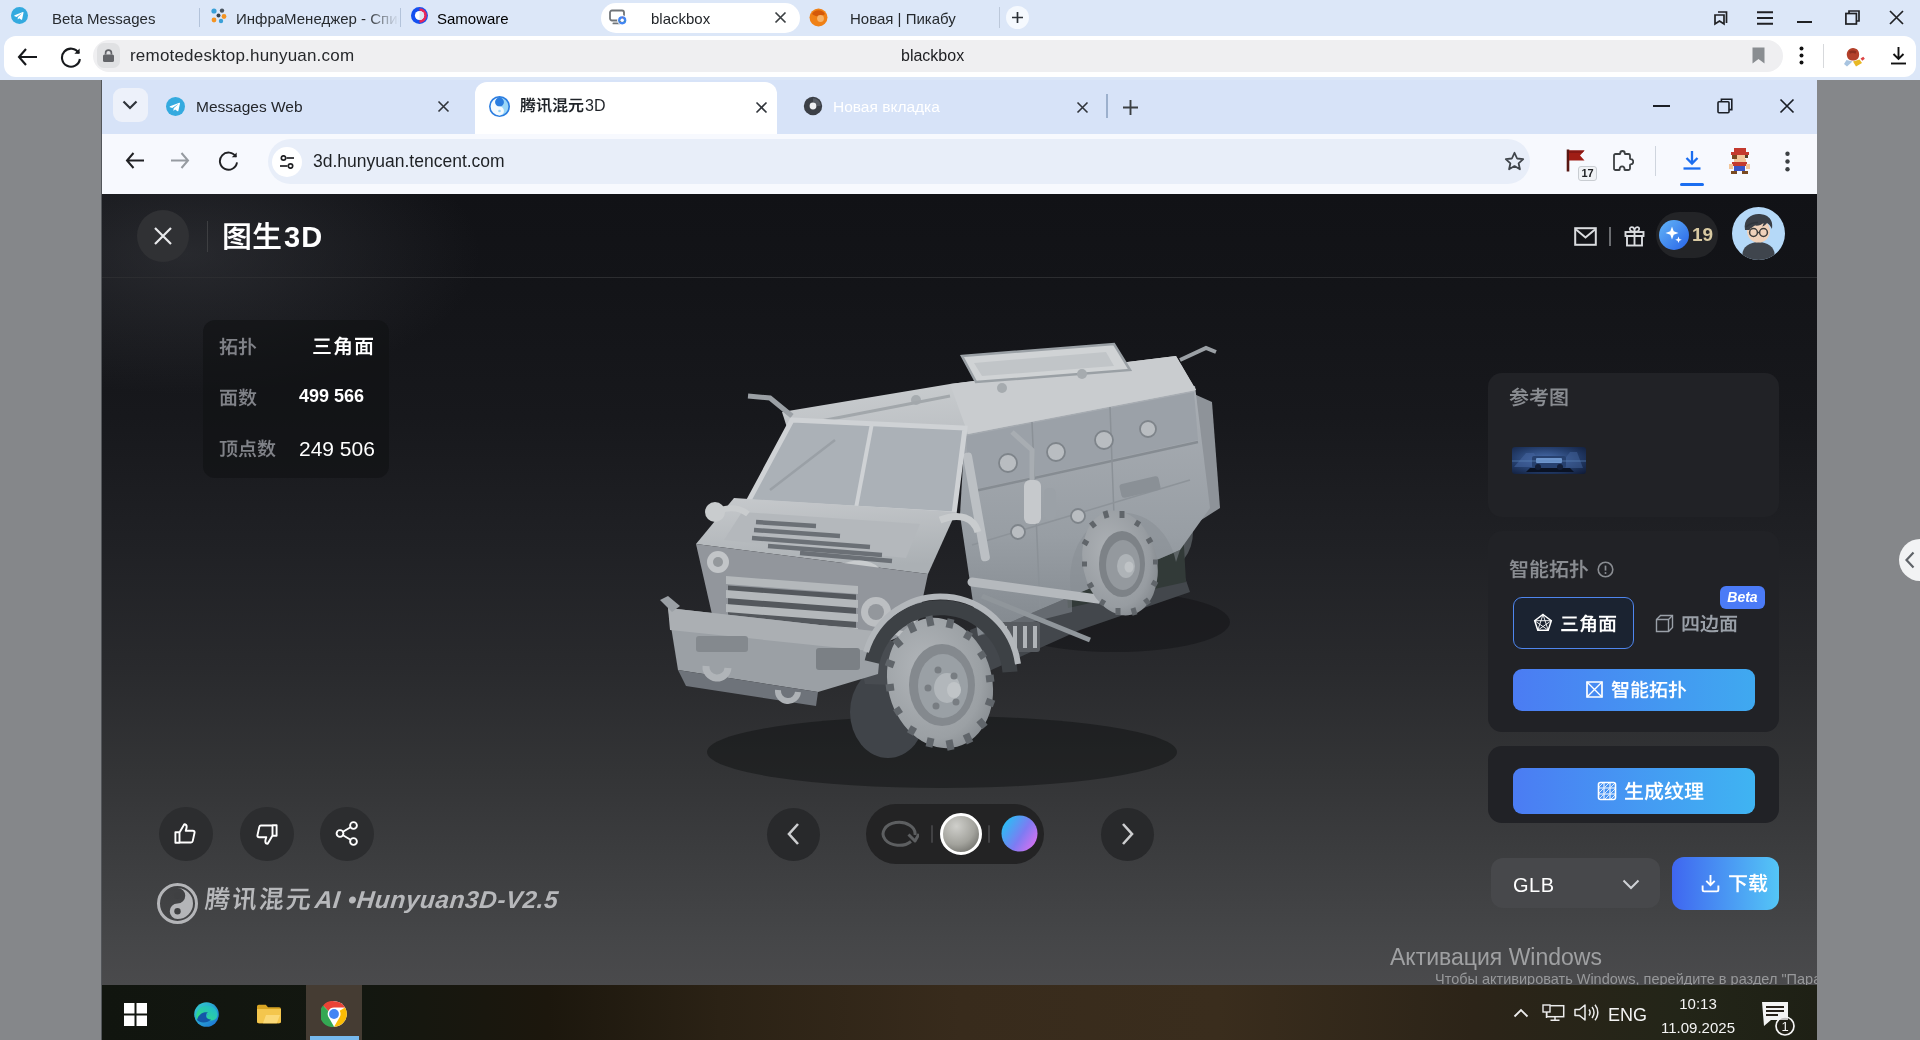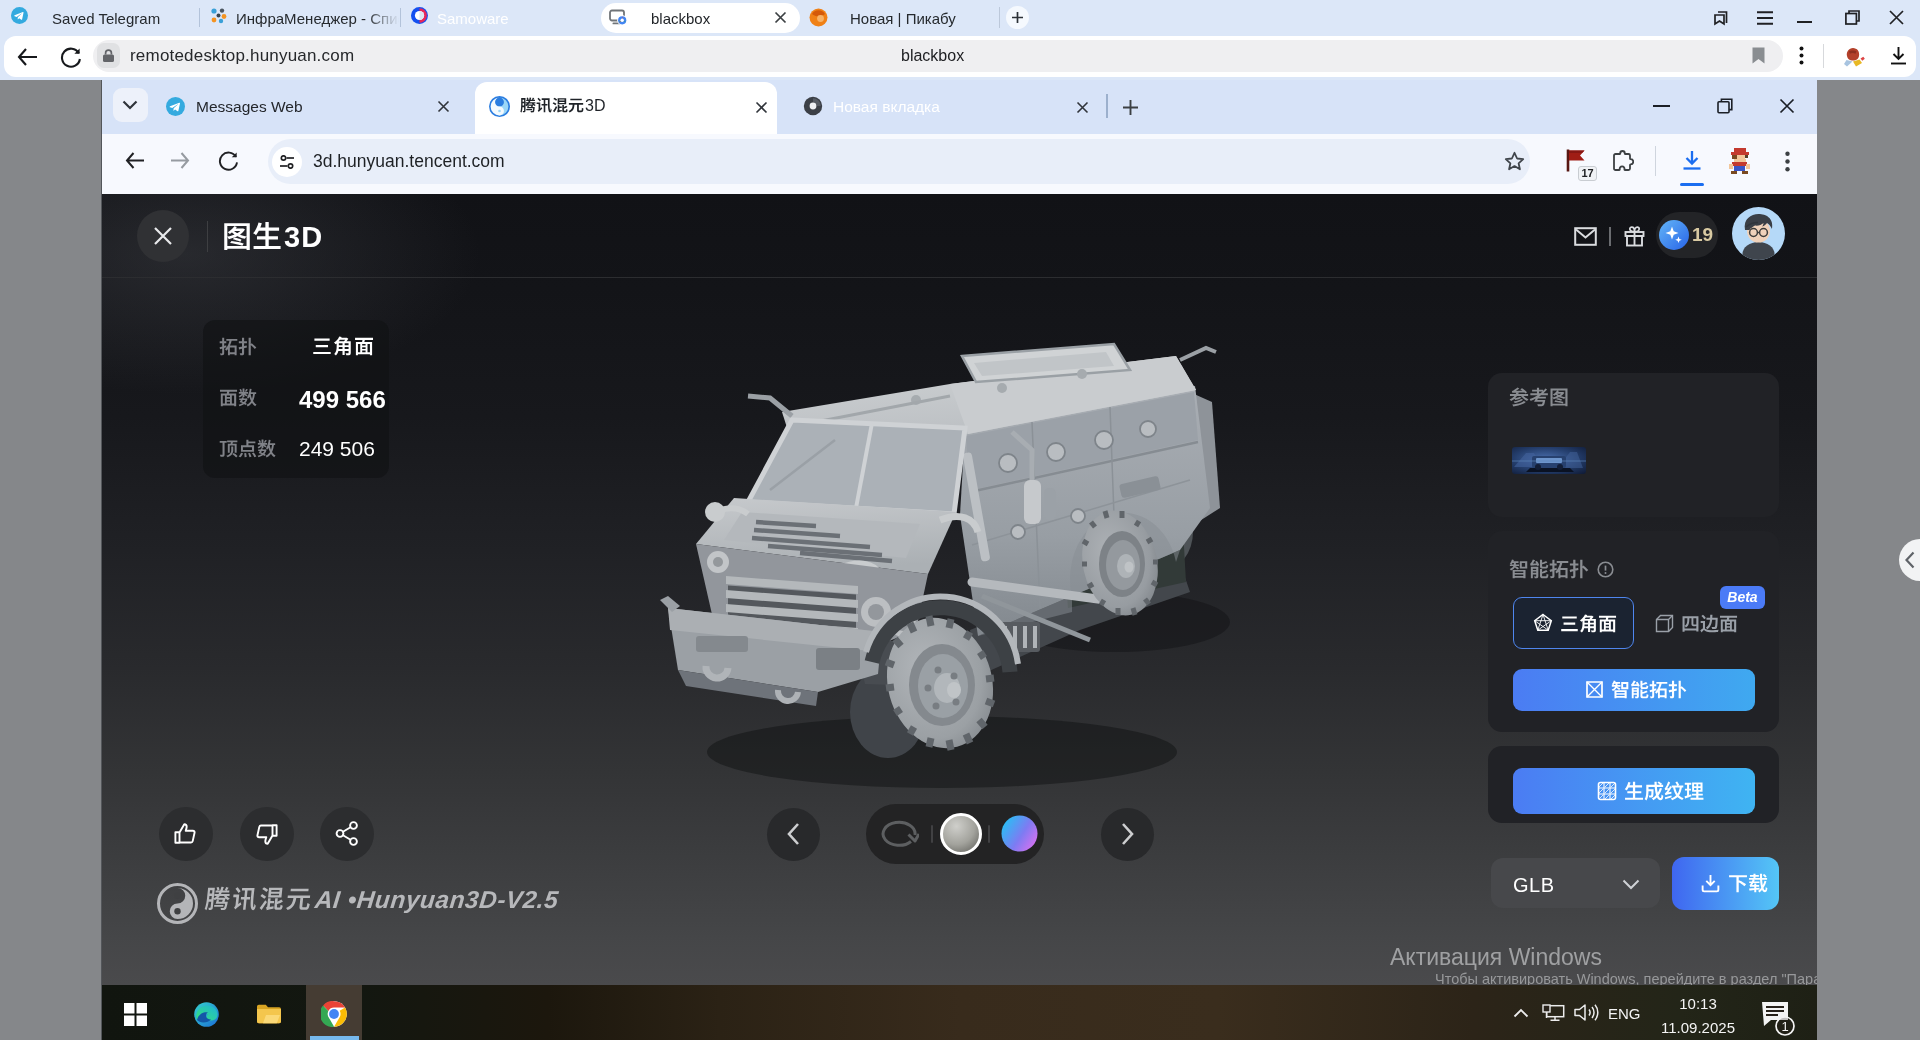--- a/index.html
+++ b/index.html
@@ -4,39 +4,39 @@
 html,body{width:1920px;height:1040px;overflow:hidden;background:#85878a;font-family:"Liberation Sans",sans-serif}
 .a{position:absolute;white-space:nowrap}
 .cj{display:inline-block;vertical-align:top}
 </style></head><body>
 <div class="a" style="left:0;top:0;width:1920px;height:80px;background:#dce7f8"></div>
 <div class="a" style="left:4px;top:36px;width:1912px;height:41px;background:#fff;border-radius:12px"></div>
 <svg class="a" style="left:11px;top:7px" width="17" height="17" viewBox="0 0 17 17">
     <circle cx="8.5" cy="8.5" r="8.5" fill="#34aadf"></circle>
     <path d="M3.6 8.3l8.3-3.2c.4-.15.75.1.6.7l-1.4 6.6c-.1.45-.4.55-.8.35l-2.15-1.6-1.05 1c-.12.12-.22.22-.44.22l.16-2.2 4.0-3.6c.17-.15-.04-.24-.27-.1L5.6 9.9l-2-.65c-.43-.14-.44-.62 0-.95z" fill="#fff"></path>
   </svg>
-<div class="a" style="left:52px;top:10px;font-size:15px;color:#262a2e">Saved Telegram</div>
+<div class="a" style="left:52px;top:10px;font-size:15px;color:#262a2e">Beta Messages</div>
 <div class="a" style="left:199px;top:8px;width:1px;height:19px;background:#b3c3da"></div>
 <svg class="a" style="left:210px;top:7px" width="17" height="17" viewBox="0 0 17 17">
     <circle cx="4" cy="4" r="2.6" fill="#3aa0d8"></circle>
     <circle cx="12" cy="3.6" r="2.2" fill="#4a5560"></circle>
     <circle cx="14" cy="9.5" r="2.4" fill="#f49422"></circle>
     <circle cx="8.5" cy="8.5" r="2.0" fill="#37424d"></circle>
     <circle cx="4" cy="13" r="2.4" fill="#f49422"></circle>
     <circle cx="11" cy="14" r="2.2" fill="#3aa0d8"></circle>
   </svg>
 <div class="a" style="left:236px;top:10px;font-size:15px;color:#262a2e;width:163px;overflow:hidden;-webkit-mask-image:linear-gradient(90deg,#000 80%,transparent)">ИнфраМенеджер - Списо</div>
 <div class="a" style="left:400px;top:8px;width:1px;height:19px;background:#b3c3da"></div>
 <svg class="a" style="left:411px;top:7px" width="17" height="17" viewBox="0 0 17 17">
     <circle cx="8.5" cy="8.5" r="8.5" fill="#1450f0"></circle>
     <path d="M8.5 1.2a7.3 7.3 0 017.3 7.3c0 4-3.2 7.3-7.3 7.3z" fill="#e8275a"></path>
     <circle cx="8.5" cy="8.5" r="4.6" fill="#fff"></circle>
     <path d="M8.5 3.9a4.6 4.6 0 010 9.2z" fill="#dfe5f2"></path>
   </svg>
-<div class="a" style="left:437px;top:10px;font-size:15px;color:#ffffff">Samoware</div>
+<div class="a" style="left:437px;top:10px;font-size:15px;color:#000000">Samoware</div>
 <div class="a" style="left:601px;top:3px;width:199px;height:30px;background:#fff;border-radius:15px"></div>
 <svg class="a" style="left:609px;top:9px" width="19" height="18" viewBox="0 0 19 18">
     <rect x="1" y="1.5" width="14" height="10" rx="2" fill="none" stroke="#707478" stroke-width="1.8"></rect>
     <rect x="3.5" y="13.5" width="9" height="1.8" rx="0.9" fill="#707478"></rect>
     <circle cx="13.2" cy="11.3" r="5" fill="#fff"></circle>
     <circle cx="13.2" cy="11.3" r="4.1" fill="#4285f4"></circle>
     <path d="M13.2 11.3 L13.2 7.2 A4.1 4.1 0 019.7 13.4z" fill="#ea4335"></path>
     <path d="M13.2 11.3 L9.7 13.4 A4.1 4.1 0 0116.8 13.3z" fill="#34a853"></path>
     <circle cx="13.2" cy="11.3" r="1.7" fill="#fff"></circle>
   </svg>
@@ -292,21 +292,21 @@
     </svg><svg class="cj" style="width:20px;height:20px;margin-right:1px">
       <use href="#u89D2"></use>
     </svg><svg class="cj" style="width:20px;height:20px;margin-right:1px">
       <use href="#u9762"></use>
     </svg></div>
 <div class="a" style="left:219px;top:388px;color:#808288"><svg class="cj" style="width:19px;height:19px">
       <use href="#u9762"></use>
     </svg><svg class="cj" style="width:19px;height:19px">
       <use href="#u6570"></use>
     </svg></div>
-<div class="a" style="left:299px;top:386px;font-size:24px;font-weight:bold;color:#fff">499 566</div>
+<div class="a" style="left:299px;top:386px;font-size:18px;font-weight:bold;color:#fff">499 566</div>
 <div class="a" style="left:219px;top:439px;color:#808288"><svg class="cj" style="width:19px;height:19px">
       <use href="#u9876"></use>
     </svg><svg class="cj" style="width:19px;height:19px">
       <use href="#u70B9"></use>
     </svg><svg class="cj" style="width:19px;height:19px">
       <use href="#u6570"></use>
     </svg></div>
 <div class="a" style="left:299px;top:437px;font-size:21px;font-weight:normal;color:#fff">249 506</div>
 <svg class="a" style="left:620px;top:300px" width="640" height="520" viewBox="0 0 640 520">
 <defs>
@@ -711,21 +711,21 @@
     <path d="M13 13v3M8.5 16.2h9" stroke="#ececec" stroke-width="1.5"></path>
     <rect x="1" y="1" width="7" height="7" fill="#2a241c" stroke="#ececec" stroke-width="1.4"></rect>
     <path d="M4.5 8v6" stroke="#ececec" stroke-width="1.4"></path>
   </svg>
 <svg class="a" style="left:1574px;top:1003px" width="26" height="19" viewBox="0 0 26 19">
     <path d="M1 6.5h4.5L11 2v15L5.5 12.5H1z" fill="none" stroke="#ececec" stroke-width="1.5" stroke-linejoin="round"></path>
     <path d="M15 6.5a5 5 0 010 6" fill="none" stroke="#ececec" stroke-width="1.5"></path>
     <path d="M18 4a8.5 8.5 0 010 11" fill="none" stroke="#ececec" stroke-width="1.5"></path>
     <path d="M21 1.8a12 12 0 010 15.4" fill="none" stroke="#ececec" stroke-width="1.5"></path>
   </svg>
-<div class="a" style="left:1608px;top:1005px;font-size:15px;color:#f4f4f4">ENG</div>
+<div class="a" style="left:1608px;top:1005px;font-size:18px;color:#f4f4f4">ENG</div>
 <div class="a" style="left:1660px;top:992px;width:76px;height:44px;font-size:15px;color:#f4f4f4;text-align:center;line-height:24px">10:13<br>11.09.2025</div>
 <svg class="a" style="left:1760px;top:1000px" width="36" height="36" viewBox="0 0 36 36">
     <path d="M2 2h26v18h-17l-7 6z" fill="#f4f4f4"></path>
     <path d="M6 7h18M6 11h18M6 15h12" stroke="#27211a" stroke-width="1.8"></path>
     <circle cx="25" cy="26" r="9" fill="#27211a" fill-opacity="0.25" stroke="#f4f4f4" stroke-width="1.7"></circle>
     <text x="25" y="30.5" font-size="13" fill="#f4f4f4" text-anchor="middle" font-family="Liberation Sans">1</text>
   </svg>
 <svg width="0" height="0" style="position:absolute">
     <defs>
       <symbol id="u56FE" viewBox="0 0 1000 1000">

